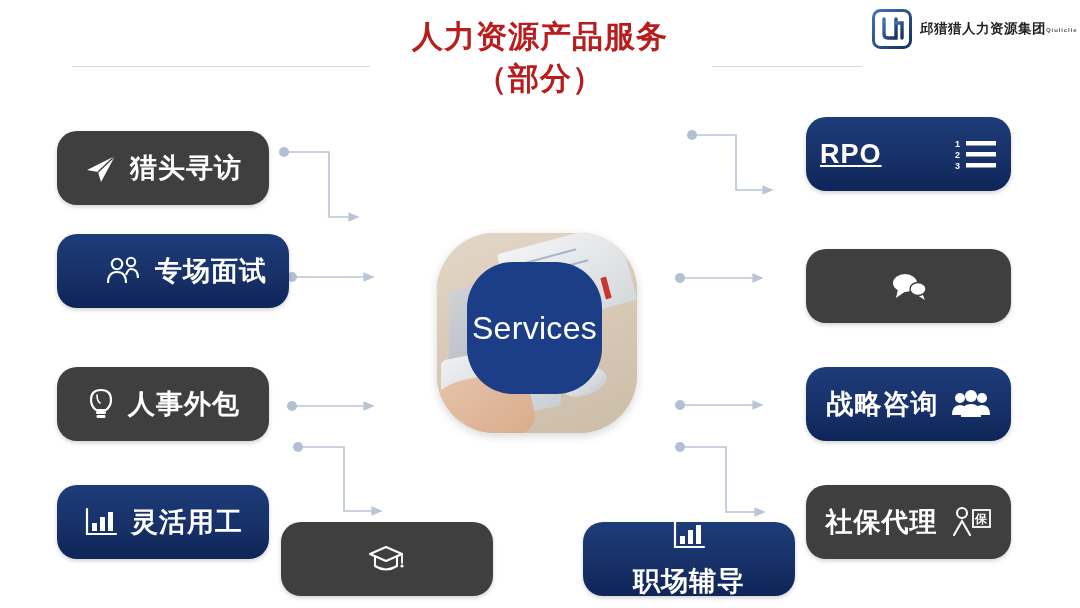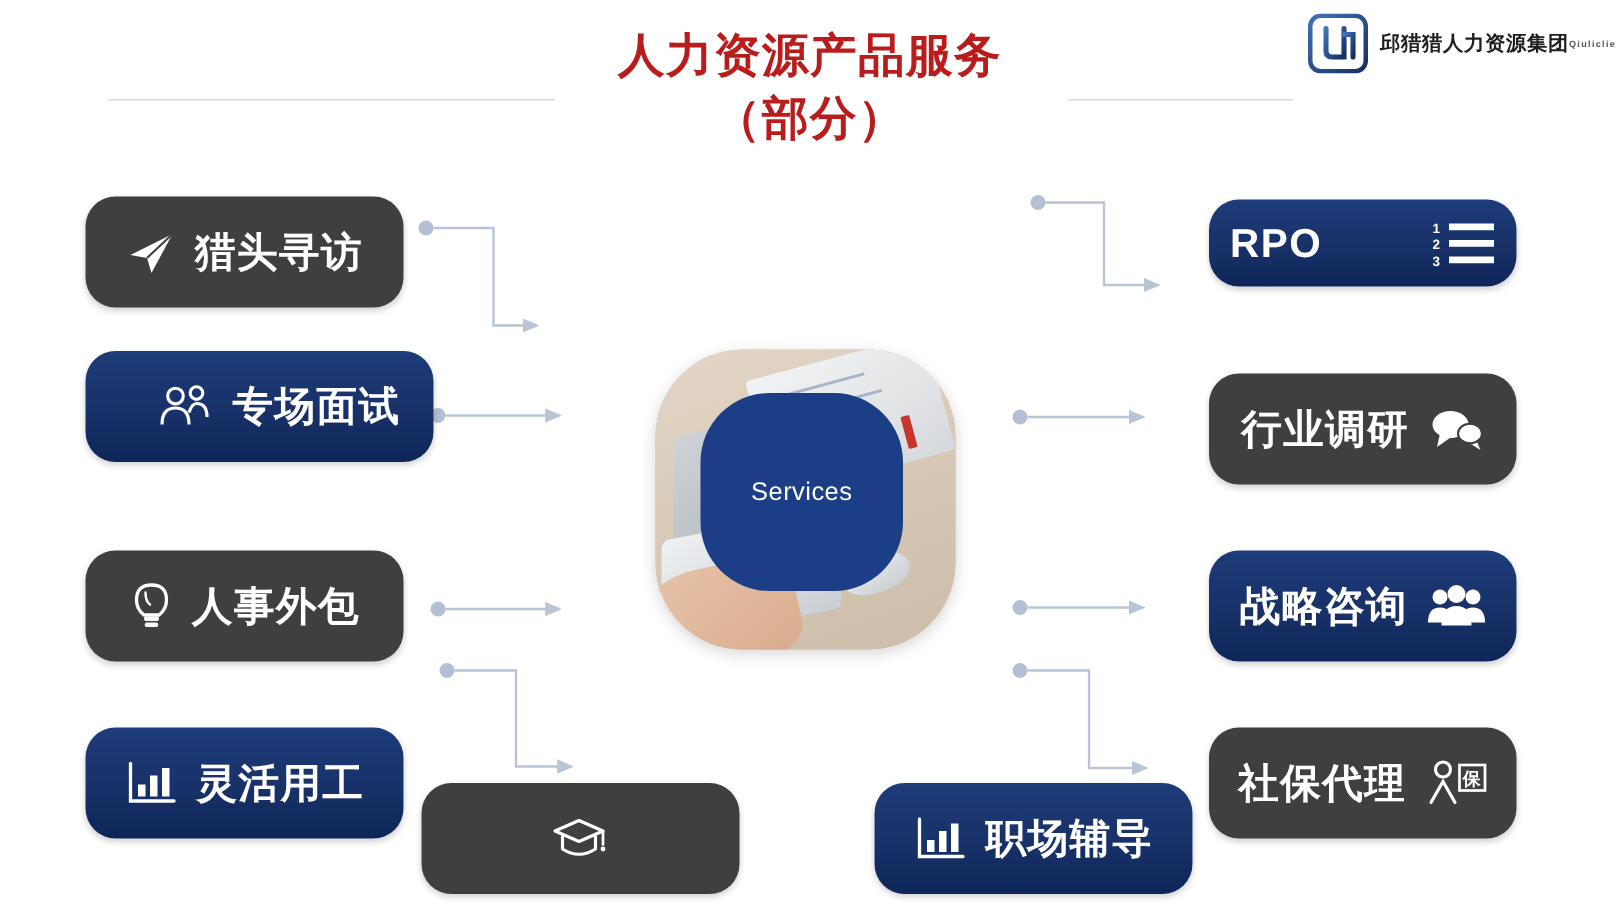--- a/index.html
+++ b/index.html
@@ -101,23 +101,23 @@
   }
   .box .lbl { white-space: nowrap; }
 
   
   #box-lt-1 { left: 57px;  top: 131px; width: 212px; height: 74px; }
   #box-lt-2 { left: 57px;  top: 234px; width: 232px; height: 74px; padding-left: 40px; }
   #box-lt-3 { left: 57px;  top: 367px; width: 212px; height: 74px; }
   #box-lt-4 { left: 57px;  top: 485px; width: 212px; height: 74px; }
   
   #box-bt-1 { left: 281px; top: 522px; width: 212px; height: 74px; }
-  #box-bt-2 { left: 583px; top: 522px; width: 212px; height: 74px; }
-  
-  #box-rt-1 { left: 806px; top: 133px; width: 205px; height: 58px; }
+  #box-bt-2 { left: 583px; top: 522px; width: 212px; height: 74px; flex-direction: column; }
+  
+  #box-rt-1 { left: 806px; top: 117px; width: 205px; height: 74px; text-decoration: underline; }
   #box-rt-2 { left: 806px; top: 249px; width: 205px; height: 74px; }
   #box-rt-3 { left: 806px; top: 367px; width: 205px; height: 74px; }
   #box-rt-4 { left: 806px; top: 485px; width: 205px; height: 74px; }
 
   
   #center-photo {
     position: absolute;
     left: 437px;
     top: 233px;
     width: 200px;
@@ -185,21 +185,21 @@
     left: 467px;
     top: 262px;
     width: 135px;
     height: 132px;
     border-radius: 46px;
     background: #1b3e86;
     display: flex;
     align-items: center;
     justify-content: center;
     color: #ffffff;
-    font-size: 17px;
+    font-size: 32px;
     letter-spacing: 0.3px;
   }
 
   
   #connectors {
     position: absolute;
     left: 0; top: 0;
     width: 1080px; height: 608px;
     pointer-events: none;
   }
@@ -361,21 +361,20 @@
         <text x="0" y="20" font-size="9" font-weight="bold" fill="#fff" font-family="'Liberation Sans',sans-serif">2</text>
         <text x="0" y="31" font-size="9" font-weight="bold" fill="#fff" font-family="'Liberation Sans',sans-serif">3</text>
         <rect x="11" y="3" width="30" height="4.5" fill="#fff"></rect>
         <rect x="11" y="14" width="30" height="4.5" fill="#fff"></rect>
         <rect x="11" y="25" width="30" height="4.5" fill="#fff"></rect>
       </svg>
     </span>
   </div>
 
   <div class="box dark" id="box-rt-2">
-    <span class="lbl">行业调研</span>
     <span class="ic">
       <svg width="38" height="30" viewBox="0 0 38 30">
         <ellipse cx="15" cy="12" rx="12" ry="9" fill="#fff"></ellipse>
         <path d="M8 18 L6 27 L16 20 Z" fill="#fff"></path>
         <ellipse cx="28" cy="18" rx="8" ry="6.5" fill="#fff"></ellipse>
         <path d="M32 22 L35 29 L27 24 Z" fill="#fff"></path>
         <ellipse cx="28" cy="18" rx="8" ry="6.5" fill="none" stroke="#3f3f3f" stroke-width="1.4"></ellipse>
       </svg>
     </span>
   </div>

